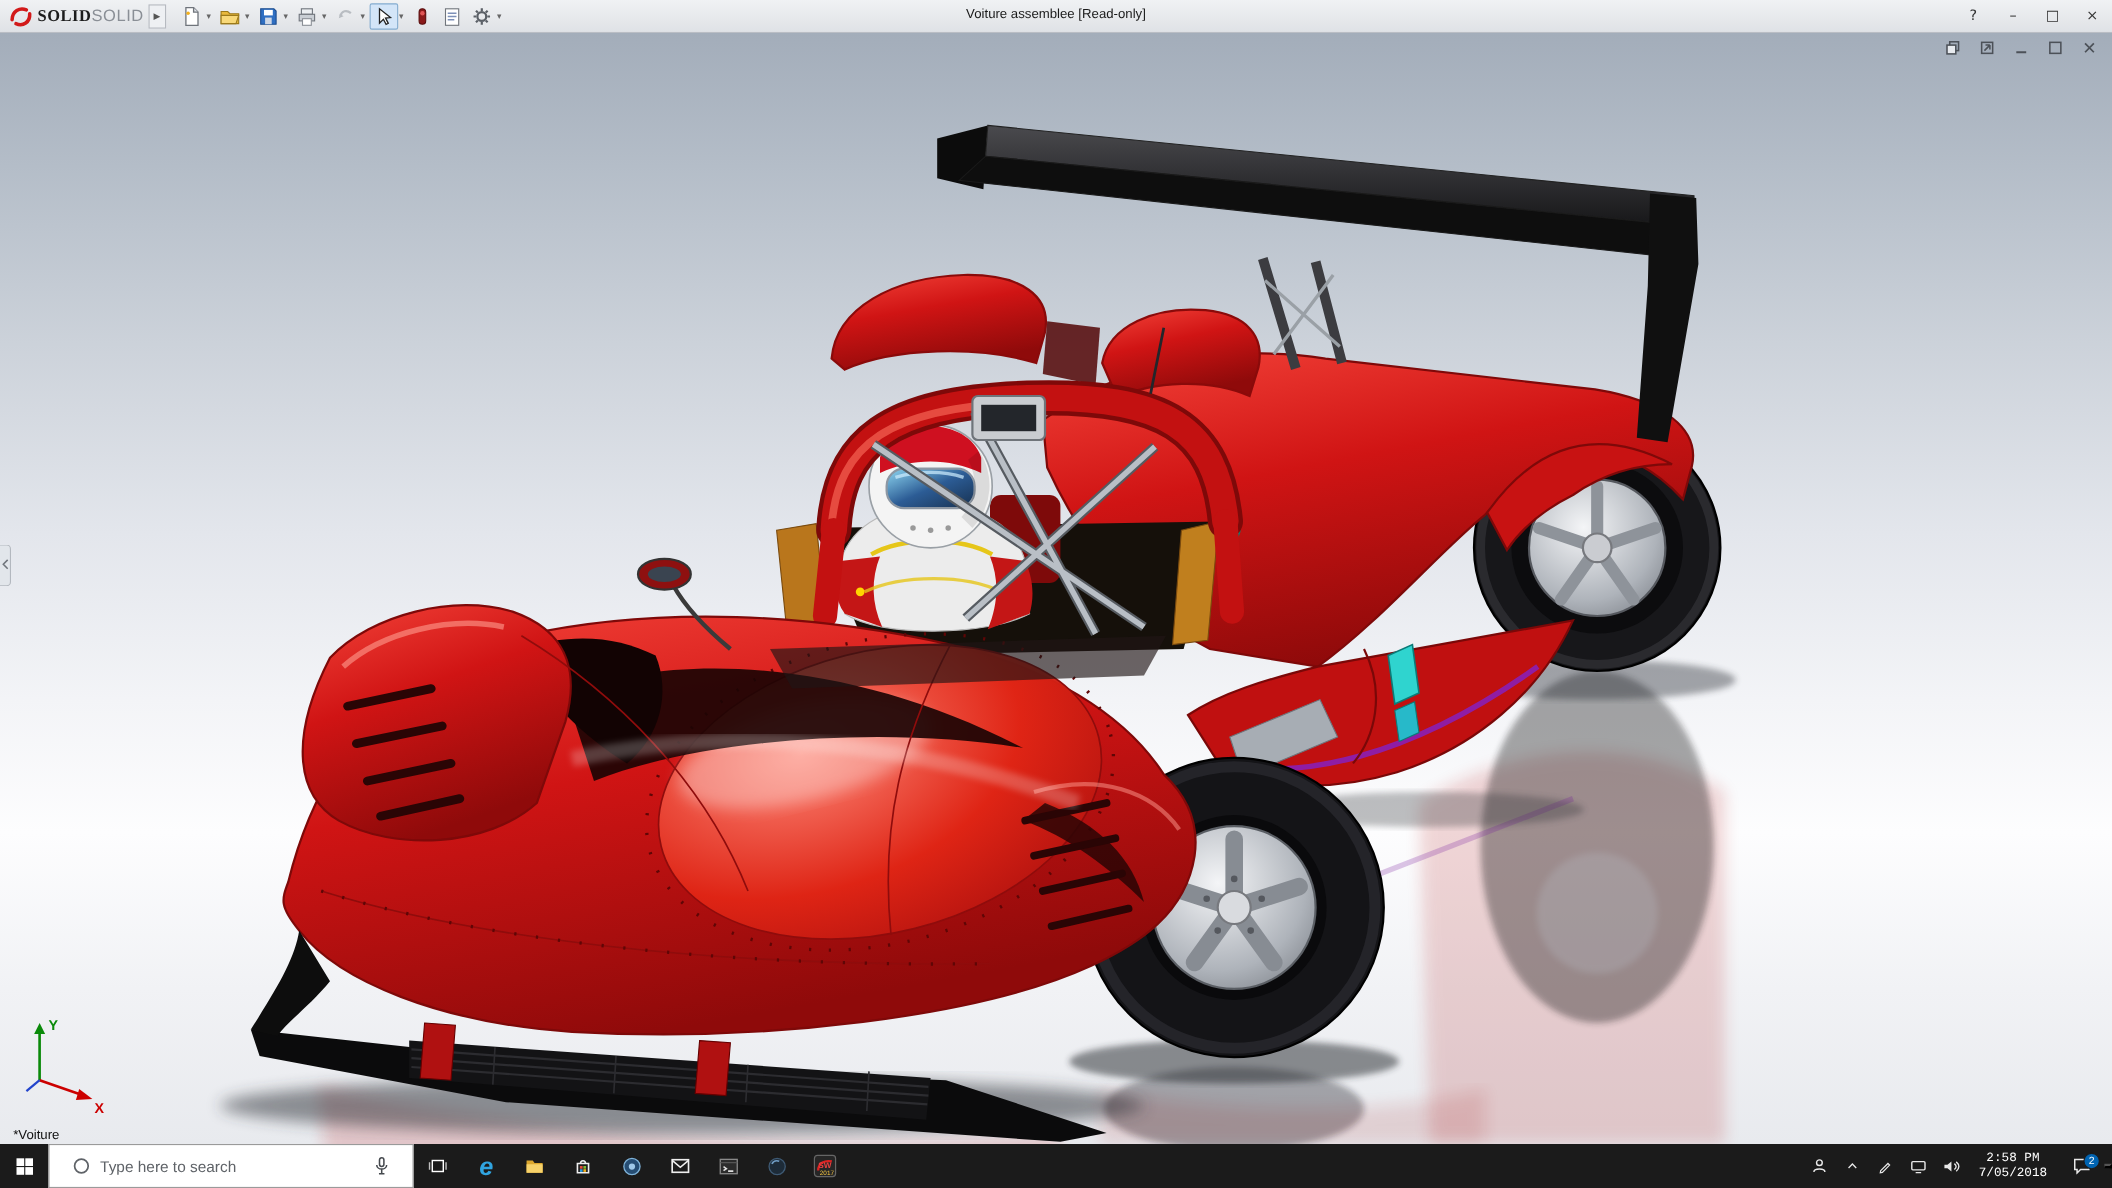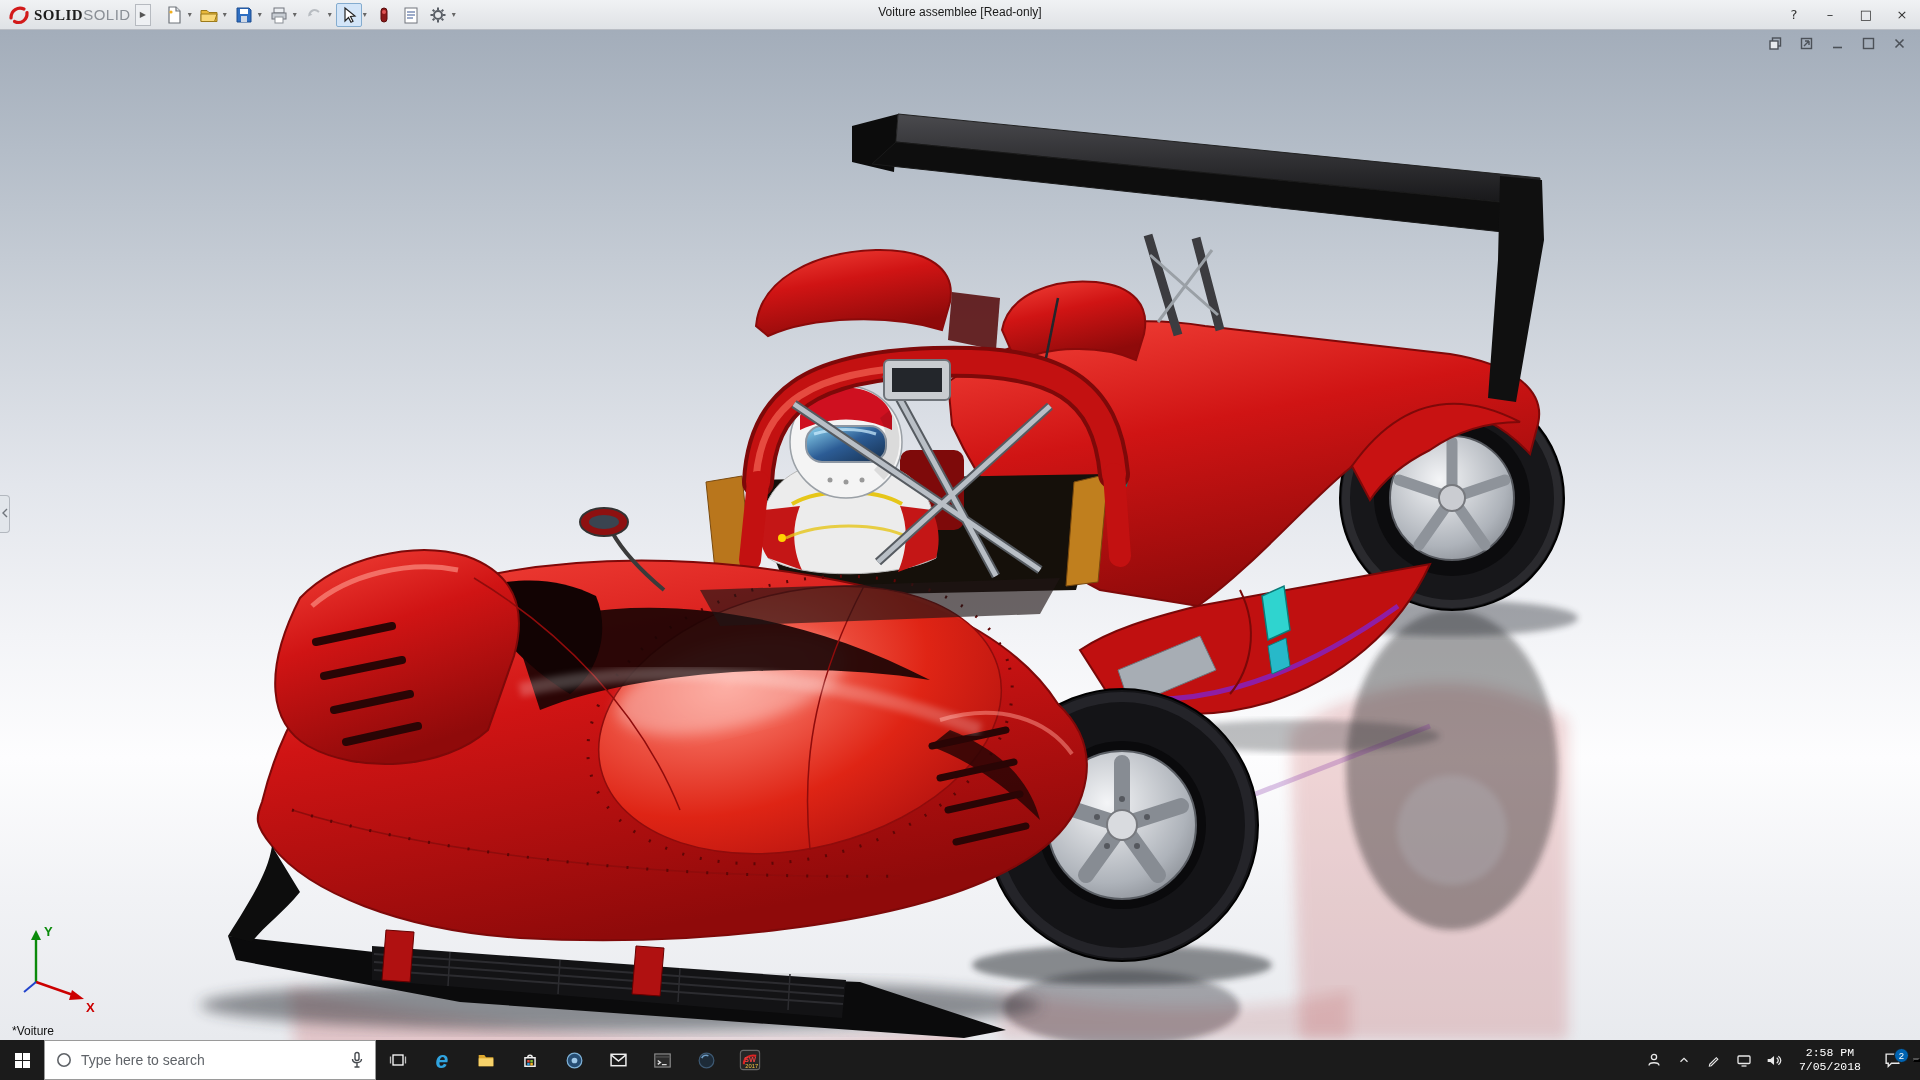--- a/index.html
+++ b/index.html
@@ -61,21 +61,21 @@
   .taskbar {
     position:absolute; bottom:0; left:0; right:0; height:40px; background:#1b1b1b;
     display:flex; align-items:stretch; z-index:40;
   }
   .tk-btn {
     width:44px; display:flex; align-items:center; justify-content:center;
     background:transparent; border:none; cursor:pointer;
   }
   .searchbox {
     width:332px; background:#ffffff; display:flex; align-items:center; gap:8px;
-    padding:0 10px; cursor:text; border:1px solid #9a9a9a;
+    padding:0 20px; cursor:text; border:1px solid #9a9a9a;
   }
   .searchbox input {
     flex:1; border:none; outline:none; background:transparent; font-size:14px; color:#333;
     font-family:"Liberation Sans", sans-serif;
   }
   .searchbox input::placeholder { color:#5f6368; opacity:1; }
   .edge-glyph { font-size:23px; font-weight:bold; color:#30a4e0; font-style:italic; line-height:1; }
   .tray { margin-left:auto; display:flex; align-items:center; gap:0; }
   .tray .tk-btn { width:30px; }
   .clock {

